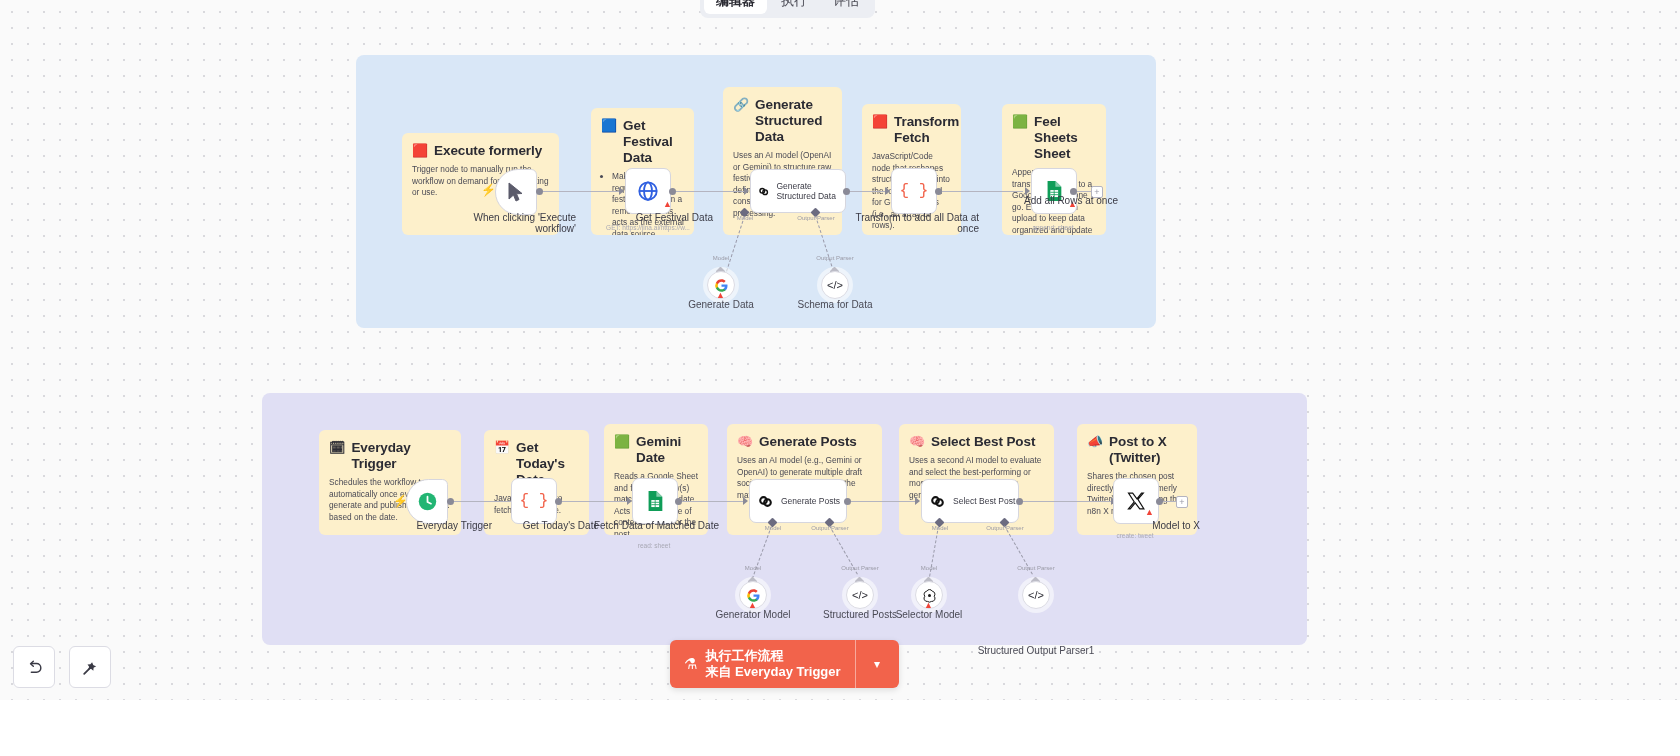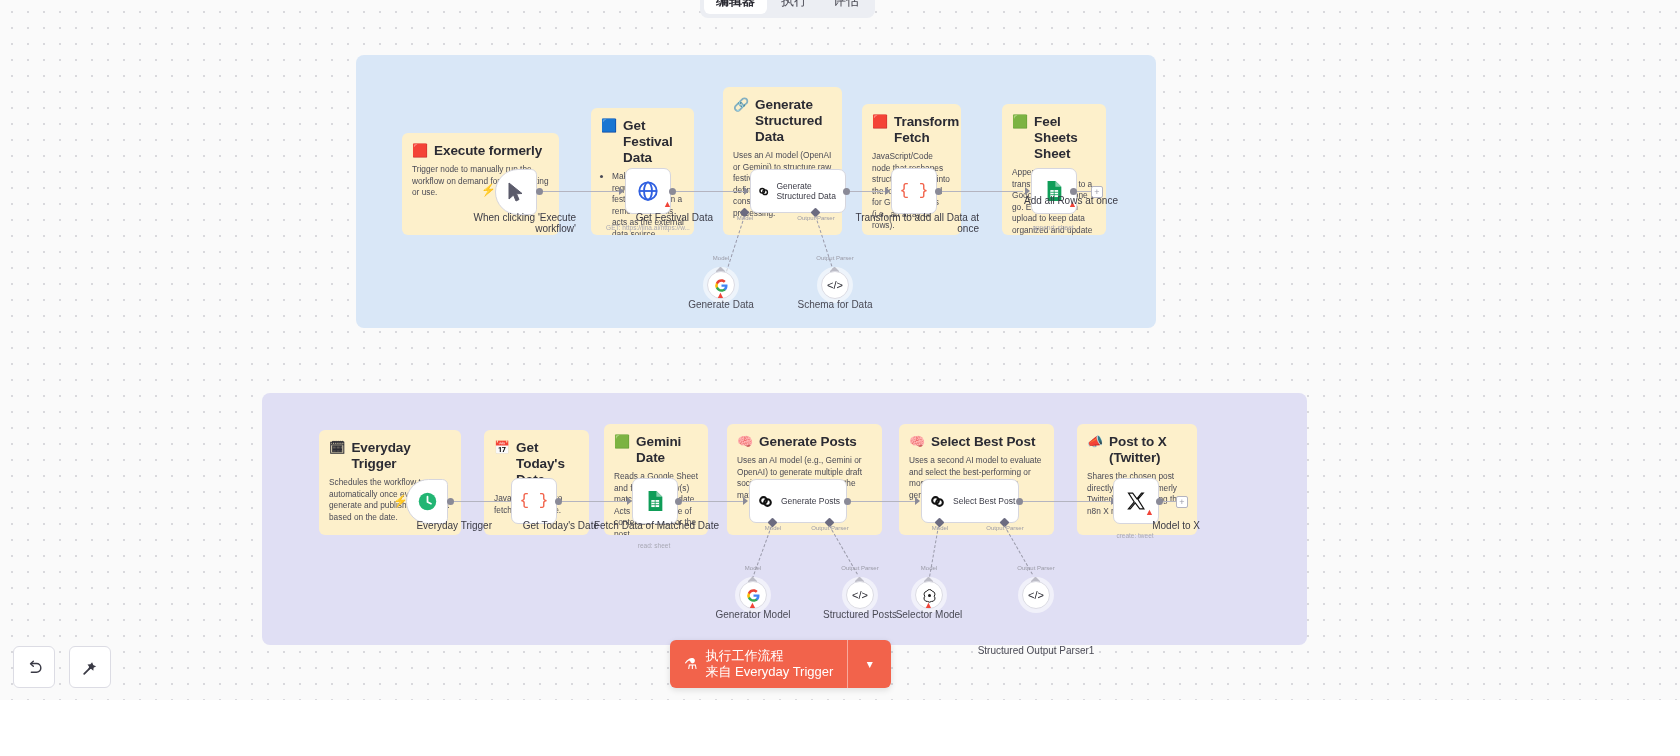--- a/index.html
+++ b/index.html
@@ -159,21 +159,21 @@
   .execbar {
     position: absolute; left: 670px; top: 640px;
     height: 48px; display: flex; align-items: stretch;
     background: #f2634b; border-radius: 6px; overflow: hidden;
     box-shadow: 0 2px 6px rgba(0,0,0,0.12);
   }
   .execbar .main {
     display: flex; align-items: center; gap: 8px;
     padding: 0 14px; color: #fff;
   }
-  .execbar .lbl { font-size: 13px; line-height: 16px; font-weight: 400; }
+  .execbar .lbl { font-size: 13px; line-height: 16px; font-weight: 700; }
   .execbar .caret {
     width: 44px; display: flex; align-items: center; justify-content: center;
     border-left: 1px solid rgba(255,255,255,0.45); color: #fff; font-size: 12px;
   }
   .bottom-strip {
     position: absolute; left: 0; top: 700px; width: 1680px; height: 56px;
     background: #ffffff;
   }
 </style>
 </head>

